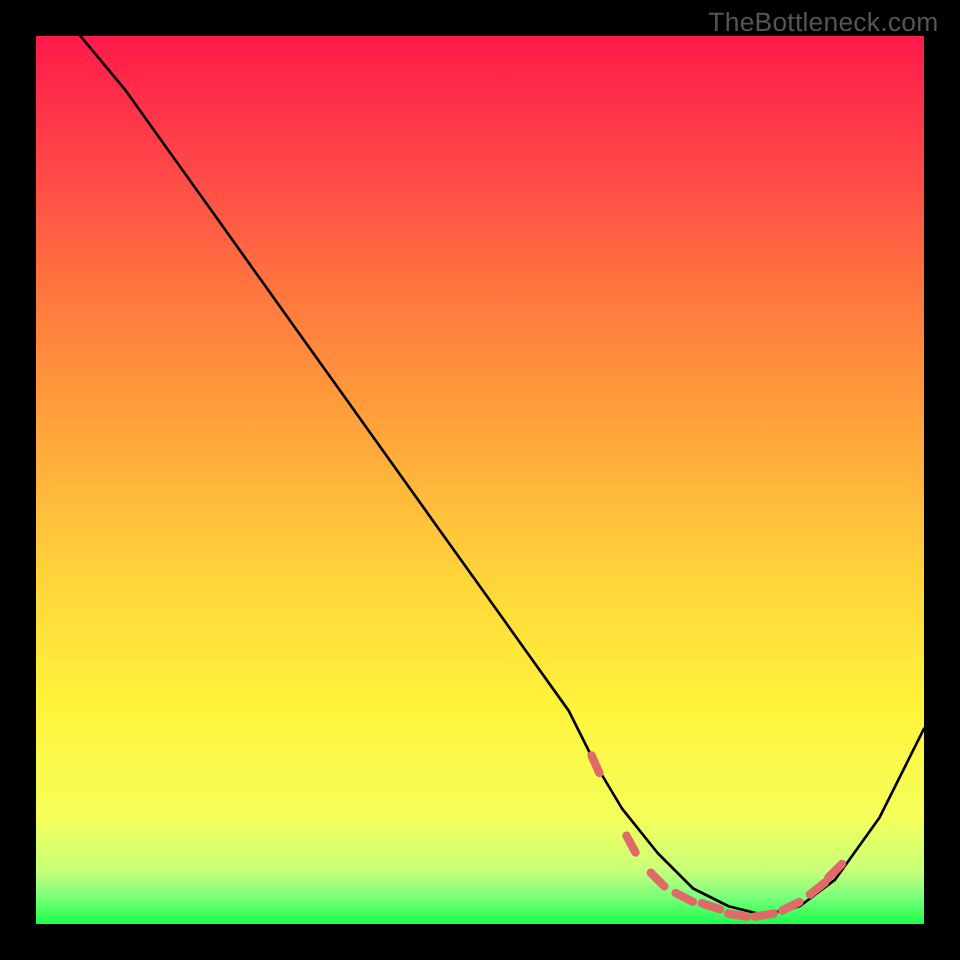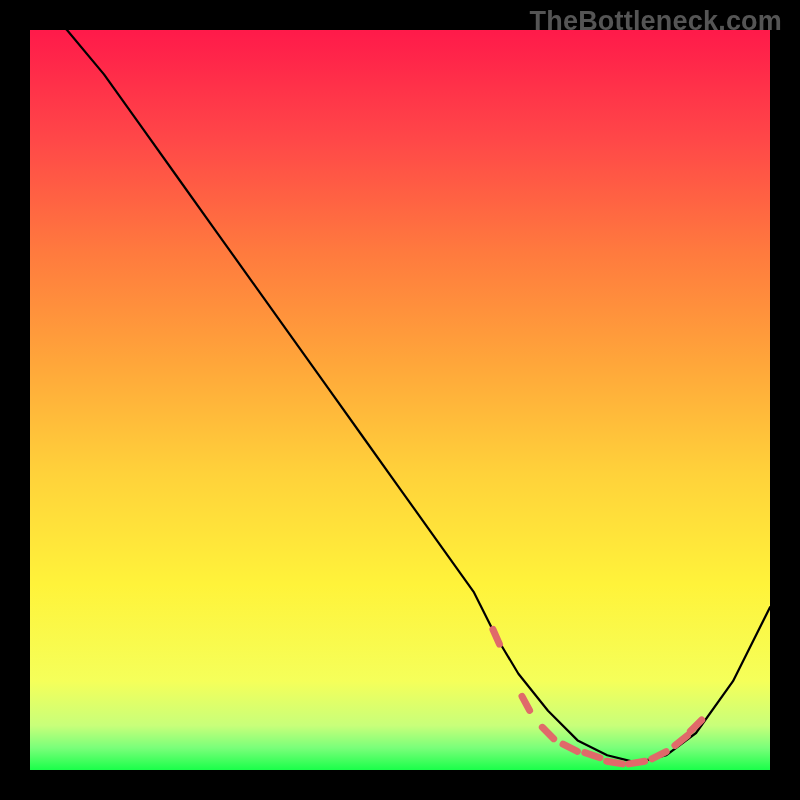--- a/index.html
+++ b/index.html
@@ -15,22 +15,22 @@
     position: relative;
     width: 800px;
     height: 800px;
     background: #000;
   }
   .watermark {
     position: absolute;
     top: 6px;
     right: 18px;
     color: #555;
-    font-size: 27px;
-    font-weight: 700;
+    font-size: 22px;
+    font-weight: 400;
     letter-spacing: 0.2px;
     z-index: 10;
   }
   .plot-area {
     position: absolute;
     left: 30px;
     top: 30px;
     width: 740px;
     height: 740px;
   }

